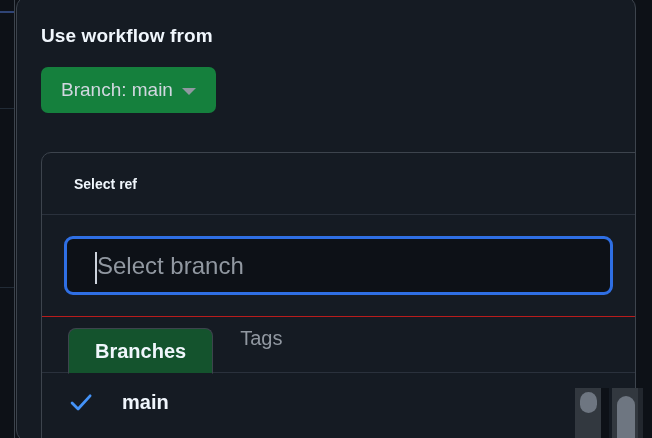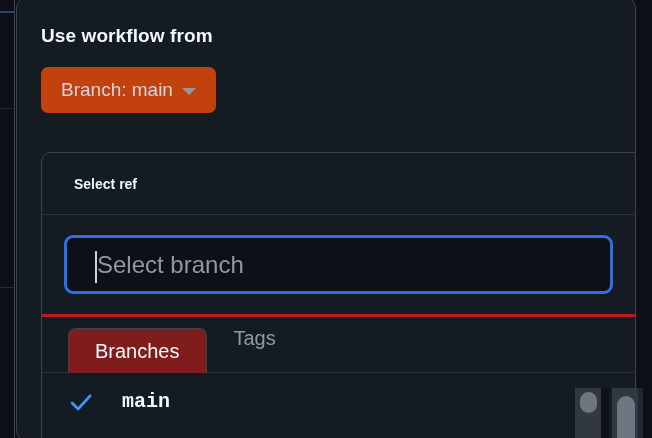--- a/index.html
+++ b/index.html
@@ -82,21 +82,21 @@
     margin-bottom: 18px;
   }
 
   
   .branch-button {
     display: inline-flex;
     align-items: center;
     gap: 9px;
     height: 46px;
     padding: 0 19px;
-    background: #c2410c;
+    background: #15803d;
     border: 1px solid #3d444d00;
     border-radius: 7px;
     cursor: pointer;
     user-select: none;
   }
   .branch-button-label {
     font-size: 19px;
     font-weight: 400;
     color: #d1d7e0;
     line-height: 22px;
@@ -136,21 +136,21 @@
     font-weight: 700;
     color: #f0f6fc;
     line-height: 24px;
   }
 
   .ref-panel-search {
     height: 102px;
     display: flex;
     align-items: center;
     padding: 0 22px;
-    border-bottom: 3px solid #b91c1c;
+    border-bottom: 1px solid #b91c1c;
   }
 
   .search-input-wrap {
     position: relative;
     width: 552px;
     height: 59px;
     background: #0d1117;
     border: 3px solid #2f6fe4;
     border-radius: 9px;
     display: flex;
@@ -194,23 +194,23 @@
     padding: 0 26px;
     display: flex;
     align-items: center;
     justify-content: center;
     font-size: 20px;
     cursor: pointer;
     user-select: none;
     white-space: nowrap;
   }
   .tab.active {
-    background: #7f1d1d;
+    background: #14532d;
     color: #f0f6fc;
-    font-weight: 400;
+    font-weight: 700;
     border: 1px solid #3d444d;
     border-bottom-color: #151b23;
     border-radius: 8px 8px 0 0;
     margin-bottom: -1px;
   }
   .tab.inactive {
     color: #9198a1;
     font-weight: 400;
     border: 1px solid transparent;
     margin-bottom: 12px;
@@ -234,21 +234,20 @@
     align-items: center;
     justify-content: flex-start;
   }
   .check-icon svg { display: block; }
   .ref-item-label {
     font-size: 20px;
     font-weight: 700;
     color: #f0f6fc;
     line-height: 24px;
     padding-left: 20px;
-    font-family: Liberation Mono, monospace;
   }
 
   
   .scroll-artifacts {
     position: absolute;
     left: 575px;
     top: 388px;
     width: 77px;
     height: 50px;
     display: flex;

